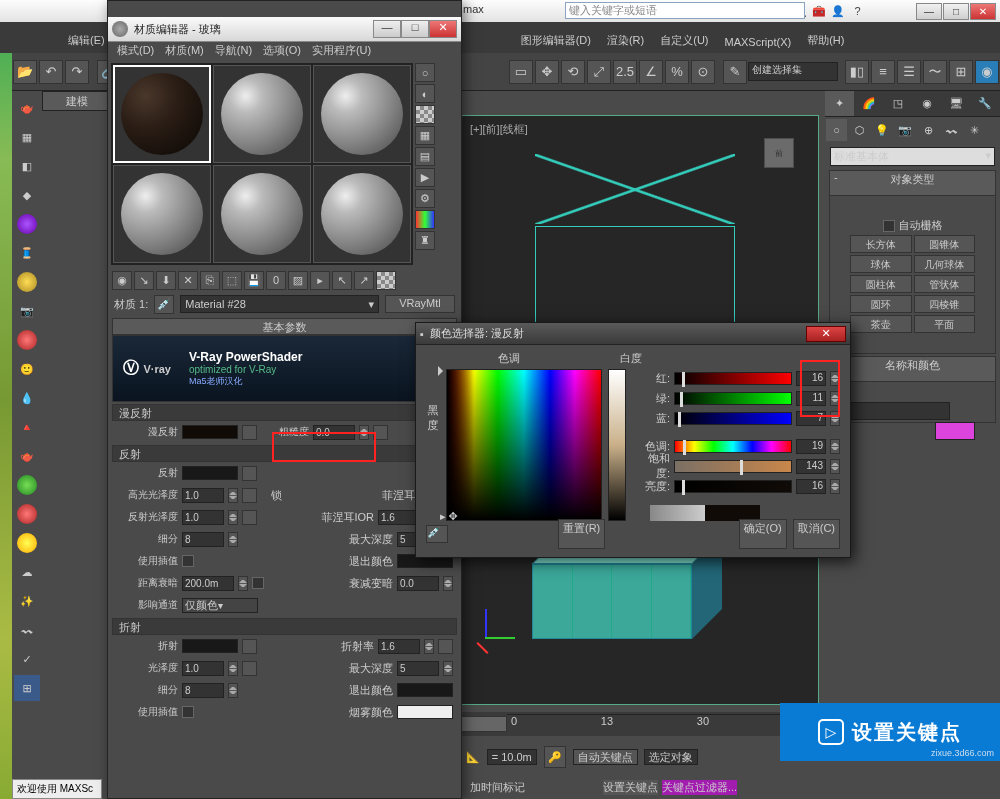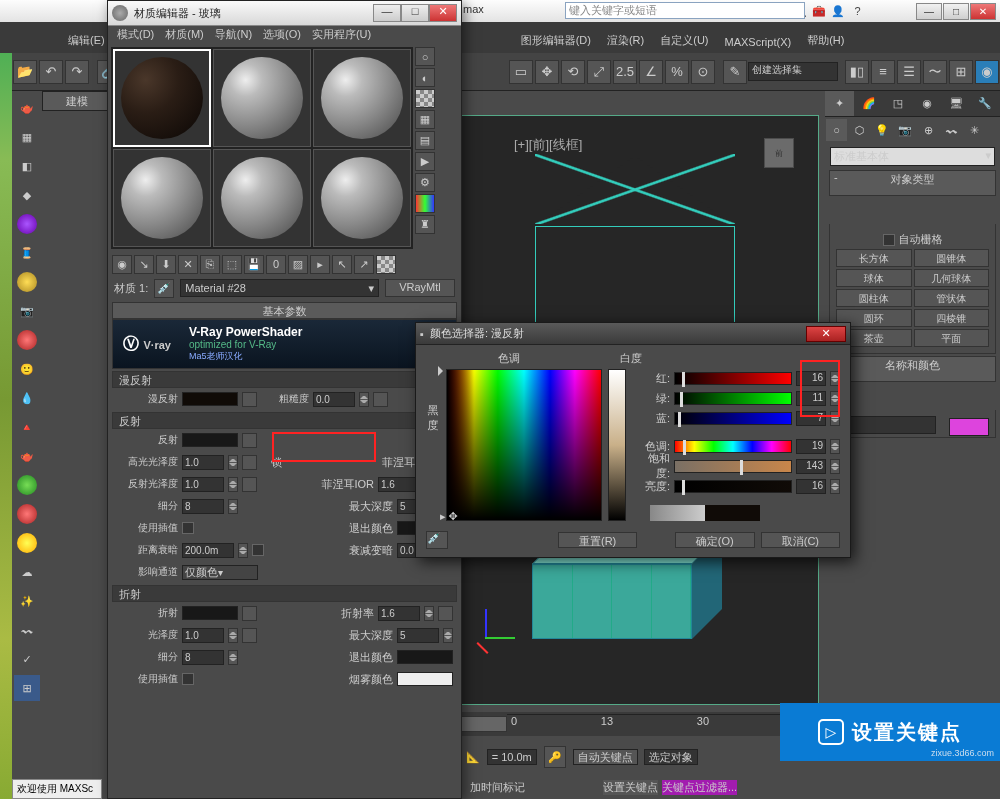--- a/index.html
+++ b/index.html
@@ -21,21 +21,21 @@
 .mi.pad { margin-left:400px; }
 .toolbar1 { position:absolute; top:53px; left:12px; right:0; height:38px; background:#444; border-bottom:1px solid #222; display:flex; align-items:center; }
 .tbtn { width:24px; height:24px; background:#555; border:1px solid #333; margin:1px; display:flex; align-items:center; justify-content:center; font-size:13px; }
 .sep { width:6px; }
 .select-set { width:90px; height:19px; background:#333; border:1px solid #222; padding:0 3px; font-size:10px; }
 .left-toolbar { position:absolute; left:12px; top:91px; width:30px; bottom:40px; background:#4a4a4a; display:flex; flex-direction:column; gap:3px; padding-top:4px; }
 .ltbtn { width:26px; height:26px; margin:0 auto; display:flex; align-items:center; justify-content:center; }
 .ico-teapot{color:#88c;} .ico-purple{background:radial-gradient(#a5f,#60a);border-radius:50%;width:20px;height:20px;} .ico-red{background:radial-gradient(#f77,#a22);border-radius:50%;width:20px;height:20px;} .ico-green{background:radial-gradient(#7d5,#282);border-radius:50%;width:20px;height:20px;} .ico-yellow{background:radial-gradient(#fd5,#a82);border-radius:50%;width:20px;height:20px;} .ico-sun{background:radial-gradient(#ff5,#fa0);border-radius:50%;width:20px;height:20px;}
 .tabs { position:absolute; left:42px; top:91px; width:70px; height:20px; background:#5a5a5a; border:1px solid #222; text-align:center; padding-top:2px; }
 .viewport { position:absolute; left:459px; top:115px; width:360px; height:590px; background:#262626; border:1px solid #5a8; }
-.vp-label { position:absolute; left:10px; top:20px; color:#aaa; font-size:13px;margin-left:44px; }
+.vp-label { position:absolute; left:10px; top:6px; color:#aaa; font-size:11px; }
 .vp-house { position:absolute; left:75px; top:40px; width:200px; height:220px; }
 .vp-house .roof { width:0; height:0; border-left:100px solid transparent; border-right:100px solid transparent; border-bottom:70px solid transparent; position:relative; }
 .vp-house .roof::before { content:''; position:absolute; left:-100px; top:0; width:0; height:0; border-left:100px solid transparent; border-right:100px solid transparent; border-bottom:70px solid #262626; }
 .vp-house .roof::after{content:'';position:absolute;left:-100px;top:-2px;width:200px;height:70px;background:linear-gradient(to bottom right,transparent 49%,#3cb 50%,#3cb 51%,transparent 52%),linear-gradient(to bottom left,transparent 49%,#3cb 50%,#3cb 51%,transparent 52%);}
 .vp-house .wall { width:200px; height:150px; border:1px solid #3cb; }
 .vp-cube { position:absolute; left:72px; top:418px; width:175px; height:105px; }
 .cube-top { width:160px; height:30px; background:#8ed; transform:skewX(-45deg); margin-left:15px; border:1px solid #289; }
 .cube-front { width:160px; height:75px; background:#3ba89a; border:1px solid #289; display:flex; }
 .cube-front div{flex:1;border-right:1px solid #2a8;}
 .cube-side{position:absolute;right:-15px;top:15px;width:30px;height:75px;background:#267;transform:skewY(-45deg);}
@@ -43,29 +43,29 @@
 .axis .z{position:absolute;left:15px;bottom:15px;width:2px;height:30px;background:#33f;} .axis .y{position:absolute;left:15px;bottom:15px;width:30px;height:2px;background:#3c3;} .axis .x{position:absolute;left:5px;bottom:5px;width:15px;height:2px;background:#f33;transform:rotate(45deg);}
 .cmd-panel { position:absolute; right:0; top:91px; width:175px; bottom:40px; background:#4a4a4a; }
 .cmd-tabs { height:26px; display:flex; background:#3a3a3a; border-bottom:1px solid #222; }
 .cmd-tabs .ct { flex:1; display:flex; align-items:center; justify-content:center; }
 .cmd-tabs2 { height:26px; display:flex; background:#4a4a4a; }
 .cmd-tabs2 .ct { width:21px; height:22px; margin:2px 1px; display:flex; align-items:center; justify-content:center; }
 .cmd-dd { width:165px; height:19px; background:#ddd; margin:4px auto; border:1px solid #222; color:#000; padding:1px 3px; display:flex; justify-content:space-between; }
 .rollout { margin:2px 4px; }
 .roll-hd { background:#5a5a5a; height:26px; text-align:center; border:1px solid #333; padding-top:1px; position:relative; }
 .roll-hd::before{content:'-';position:absolute;left:4px;top:0;}
-.roll-body { background:#4a4a4a; border:1px solid #333; border-top:none; padding:6px;margin-top:28px; }
+.roll-body { background:#4a4a4a; border:1px solid #333; border-top:none; padding:20px; }
 .chk-row { display:flex; align-items:center; justify-content:center; gap:4px; padding:2px 0; }
 .chk { width:12px; height:12px; background:#333; border:1px solid #666; }
 .btn-grid { display:grid; grid-template-columns:1fr 1fr; gap:2px; }
 .gbtn { height:18px; background:#555; border:1px solid #333; text-align:center; padding-top:2px; font-size:10px; }
 .swatch-big { width:40px; height:18px; background:#d4d; border:1px solid #222; float:right; margin-top:2px; }
 
 .matdlg { position:absolute; left:107px; top:0; width:355px; height:799px; background:#4a4a4a; border:1px solid #222; box-shadow:3px 3px 12px rgba(0,0,0,.5); }
-.matdlg .dlg-tb { height:25px; background:linear-gradient(180deg,#fafafa,#d8d8d8); display:flex; align-items:center; padding:4px 4px; border-bottom:1px solid #888; }
+.matdlg .dlg-tb { height:25px; background:linear-gradient(180deg,#fafafa,#d8d8d8); display:flex; align-items:center; padding:4px 4px; border-bottom:1px solid #888;margin-top:16px; }
 .dlg-tb .dico { width:16px; height:16px; background:radial-gradient(#aaa,#666); border-radius:50%; margin-right:6px; }
 .dlg-tb .dtitle { color:#222; flex:1; }
 .dlg-tb .dbtns { display:flex; gap:0; }
 .dbtn { width:28px; height:18px; background:linear-gradient(#eee,#ccc); border:1px solid #888; text-align:center; font-size:11px; color:#333; }
 .dbtn.cl{background:linear-gradient(#e77,#c33);color:#fff;}
 .matdlg .dmenu { height:18px; background:#4a4a4a; display:flex; padding:1px 4px; gap:1px; }
 .matdlg .dmenu span { padding:0 5px; font-size:11px; }
 .slots { display:flex; margin:3px; }
 .slot-grid { display:grid; grid-template-columns:repeat(3,98px); grid-template-rows:98px 98px; gap:2px; background:#222; padding:2px; }
 .slot { background:#333; border:1px solid #555; position:relative; display:flex; align-items:center; justify-content:center; }
@@ -75,21 +75,21 @@
 .slot-side { width:20px; display:flex; flex-direction:column; gap:2px; margin-left:2px; }
 .sbtn { width:20px; height:19px; background:#555; border:1px solid #333; text-align:center; font-size:11px; display:flex; align-items:center; justify-content:center; }
 .sbtn.chk{background:repeating-conic-gradient(#888 0 25%,#ccc 0 50%) 0 0/8px 8px;}
 .sbtn.rgb{background:linear-gradient(90deg,#f33,#3f3,#33f);}
 .mat-tools { height:24px; display:flex; align-items:center; padding:0 4px; gap:2px; margin-top:2px; }
 .mat-name-row { height:24px; display:flex; align-items:center; padding:0 6px; gap:6px; }
 .mat-name-row .dd { flex:1; height:18px; background:#333; border:1px solid #222; display:flex; align-items:center; padding:0 4px; justify-content:space-between; }
 .mat-type { width:70px; height:18px; background:#555; border:1px solid #333; text-align:center; padding-top:1px; }
 .params { margin:2px 4px; }
 .phead { background:#5a5a5a; text-align:center; height:17px; padding-top:1px; border:1px solid #333; }
-.vray-banner { height:50px; background:linear-gradient(180deg,#1a2838,#0a1420); border:1px solid #333; display:flex; align-items:center; padding:0 10px; gap:18px; }
+.vray-banner { height:67px; background:linear-gradient(180deg,#1a2838,#0a1420); border:1px solid #333; display:flex; align-items:center; padding:0 10px; gap:18px; }
 .vray-logo { font-size:16px; font-weight:bold; color:#fff; }
 .vray-txt { font-size:10px; }
 .vray-txt b{color:#fff;font-size:12px;} .vray-txt .sub{color:#5b8;font-size:10px;} .vray-txt .cn{color:#8af;font-size:9px;}
 .sect { margin-top:2px; }
 .shead { background:#3a3a3a; height:17px; padding:1px 6px; border:1px solid #333; }
 .srow { display:flex; align-items:center; height:22px; padding:0 4px; gap:4px; }
 .srow .lbl { width:62px; text-align:right; font-size:10px; }
 .srow .lbl2 { width:48px; text-align:right; font-size:10px; }
 .sw { width:56px; height:14px; background:#181818; border:1px solid #222; }
 .sw.diffuse { background:#100b07; }
@@ -118,21 +118,21 @@
 .sl-row .sl-lbl { width:34px; text-align:right; font-size:11px; }
 .sl-track { flex:1; height:13px; border:1px solid #222; position:relative; }
 .sl-track.red{background:linear-gradient(90deg,#000,#f00);} .sl-track.green{background:linear-gradient(90deg,#000,#0f0);} .sl-track.blue{background:linear-gradient(90deg,#000,#00f);} .sl-track.hue{background:linear-gradient(90deg,#f00,#ff0,#0f0,#0ff,#00f,#f0f,#f00);} .sl-track.sat{background:linear-gradient(90deg,#7a7065,#c9864a);} .sl-track.val{background:linear-gradient(90deg,#000,#100b07);}
 .sl-mark { position:absolute; top:-1px; width:3px; height:15px; background:#ddd; }
 .sl-num { width:30px; height:15px; background:#333; border:1px solid #222; text-align:right; padding:0 2px; font-size:10px; }
 .rb2 { left:800px; top:360px; width:40px; height:57px; }
 .cp-prev { position:absolute; left:234px; bottom:36px; display:flex; }
 .cp-prev div{width:55px;height:16px;} .cp-prev .old{background:linear-gradient(90deg,#888,#ccc);} .cp-prev .new{background:#100b07;}
 .cp-btns { position:absolute; bottom:8px; left:10px; right:10px; display:flex; align-items:center; }
 .cp-btns .eyed { width:22px; height:18px; background:#555; border:1px solid #333; margin-right:110px; }
-.pbtn { height:16px; background:#555; border:1px solid #333; padding:1px 20px; font-size:11px; }
+.pbtn { height:30px; background:#555; border:1px solid #333; padding:1px 4px; font-size:11px; }
 .cp-arrows { position:absolute; left:24px; bottom:34px; display:flex; gap:2px; color:#ccc; font-size:11px; }
 
 .timeline { position:absolute; left:459px; bottom:63px; width:350px; height:24px; background:#3a3a3a; display:flex; align-items:center; }
 .timeline .thandle{width:46px;height:16px;background:#666;border:1px solid #333;margin-left:2px;}
 .ticks { flex:1; height:20px; position:relative; border-top:1px solid #222; display:flex; justify-content:space-between; padding:0 4px; font-size:9px; color:#aaa; }
 .status { position:absolute; left:12px; bottom:22px; right:0; height:40px; background:#4a4a4a; display:flex; align-items:center; font-size:10px; }
 .status .box{background:#333;border:1px solid #222;height:16px;padding:0 4px;margin:0 3px;display:flex;align-items:center;}
 .status .lbl{padding:0 4px;}
 .key-ico{width:22px;height:22px;background:#555;border:1px solid #333;margin:0 4px;display:flex;align-items:center;justify-content:center;}
 .welcome { position:absolute; left:12px; bottom:0; width:90px; height:20px; background:#eee; color:#000; border:1px solid #888; padding:2px 4px; font-size:10px; }

